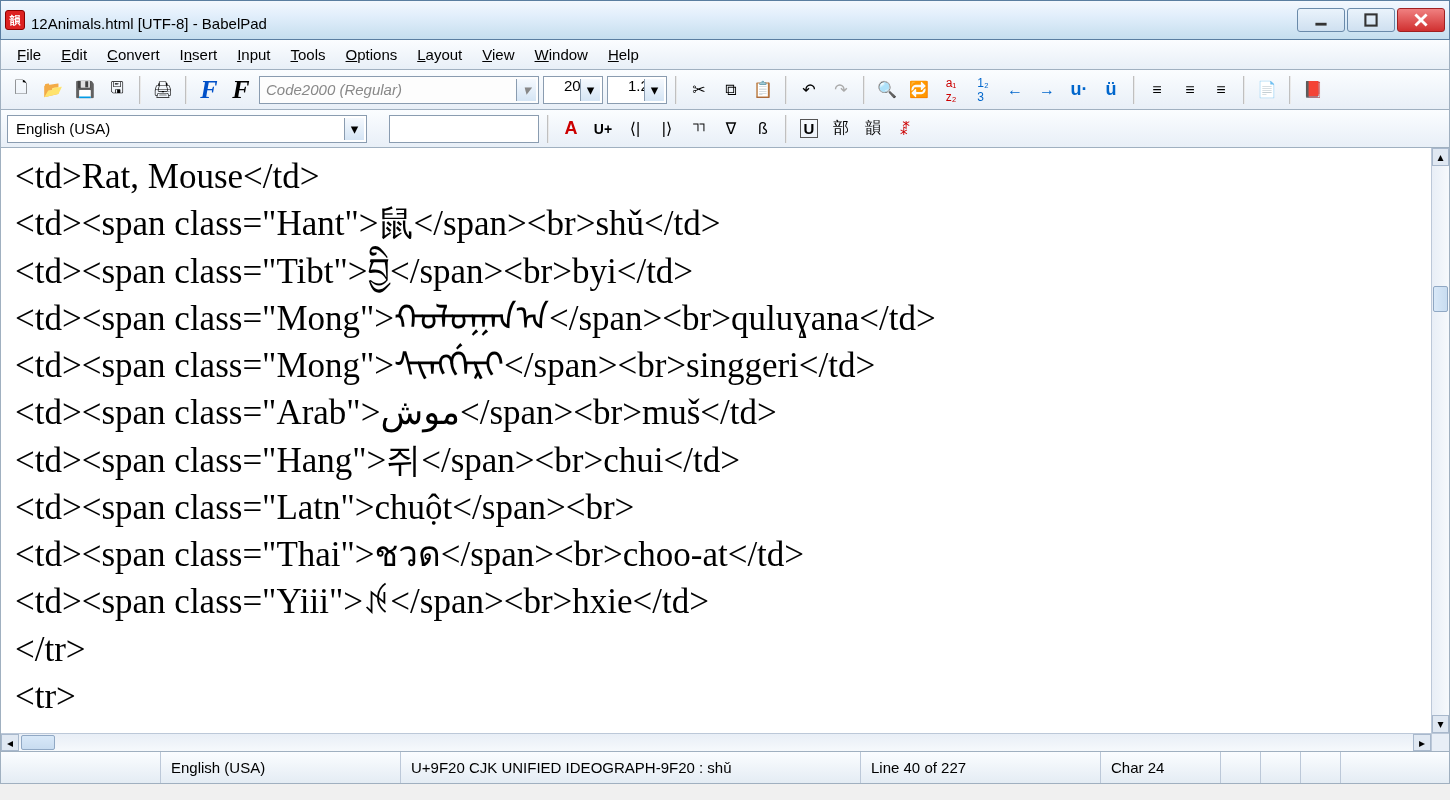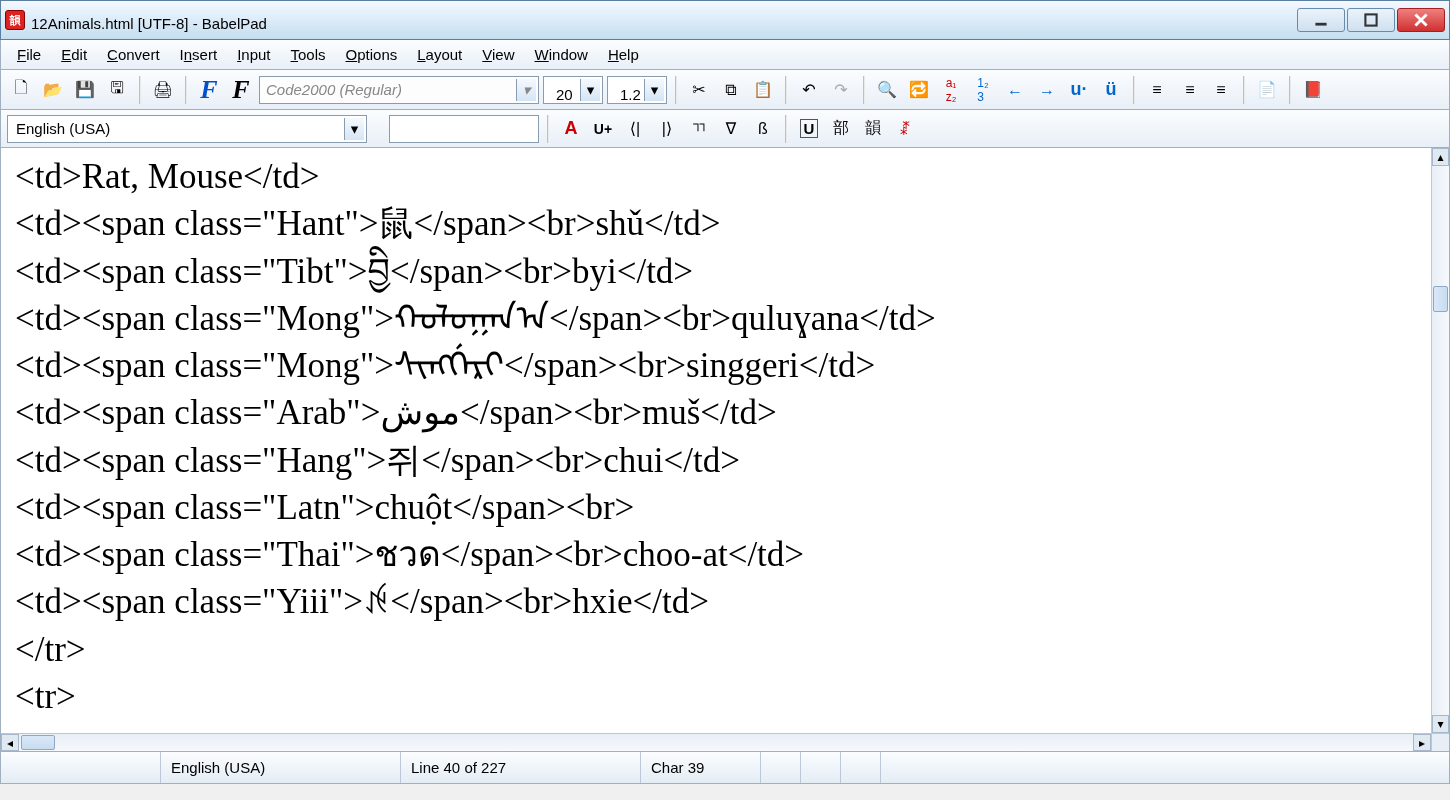--- a/index.html
+++ b/index.html
@@ -95,22 +95,22 @@
 .combo-arrow {
   position: absolute; right: 2px; top: 2px; bottom: 2px; width: 20px;
   background: linear-gradient(to bottom,#f5f9fe,#d5e5f5);
   border-left: 1px solid #8a9cb0;
   display:flex;align-items:center;justify-content:center;
 }
 .num-combo {
   width: 60px; height: 28px;
   border: 1px solid #8a9cb0;
   background:#fff;
-  display:flex;align-items:flex-end;
-  padding: 0 12px;
+  display:flex;align-items:flex-start;
+  padding: 0 20px;
   position: relative;
   font-size: 15px;
 }
 .toolbar2 {
   height: 38px;
   background: linear-gradient(to bottom, #fbfdff, #e8eff7);
   border: 1px solid #a0b0c0;
   border-top: none;
   display: flex;
   align-items: center;
@@ -414,19 +414,20 @@
     <div class="arrow">◂</div>
     <div class="thumb"></div>
     <div class="arrow right">▸</div>
   </div>
   <div class="corner"></div>
 </div>
 
 <div class="statusbar">
   <div class="status-cell" style="width:160px"></div>
   <div class="status-cell" style="width:240px">English (USA)</div>
+  <div class="status-cell" style="width:460px">U+9F20 CJK UNIFIED IDEOGRAPH-9F20 : shǔ</div>
   <div class="status-cell" style="width:240px">Line 40 of 227</div>
-  <div class="status-cell" style="width:120px">Char 39</div>
+  <div class="status-cell" style="width:120px">Char 24</div>
   <div class="status-cell" style="width:40px"></div>
   <div class="status-cell" style="width:40px"></div>
   <div class="status-cell" style="width:40px"></div>
   <div class="status-cell" style="flex:1;border-right:none"></div>
 </div>
 
 </body></html>

